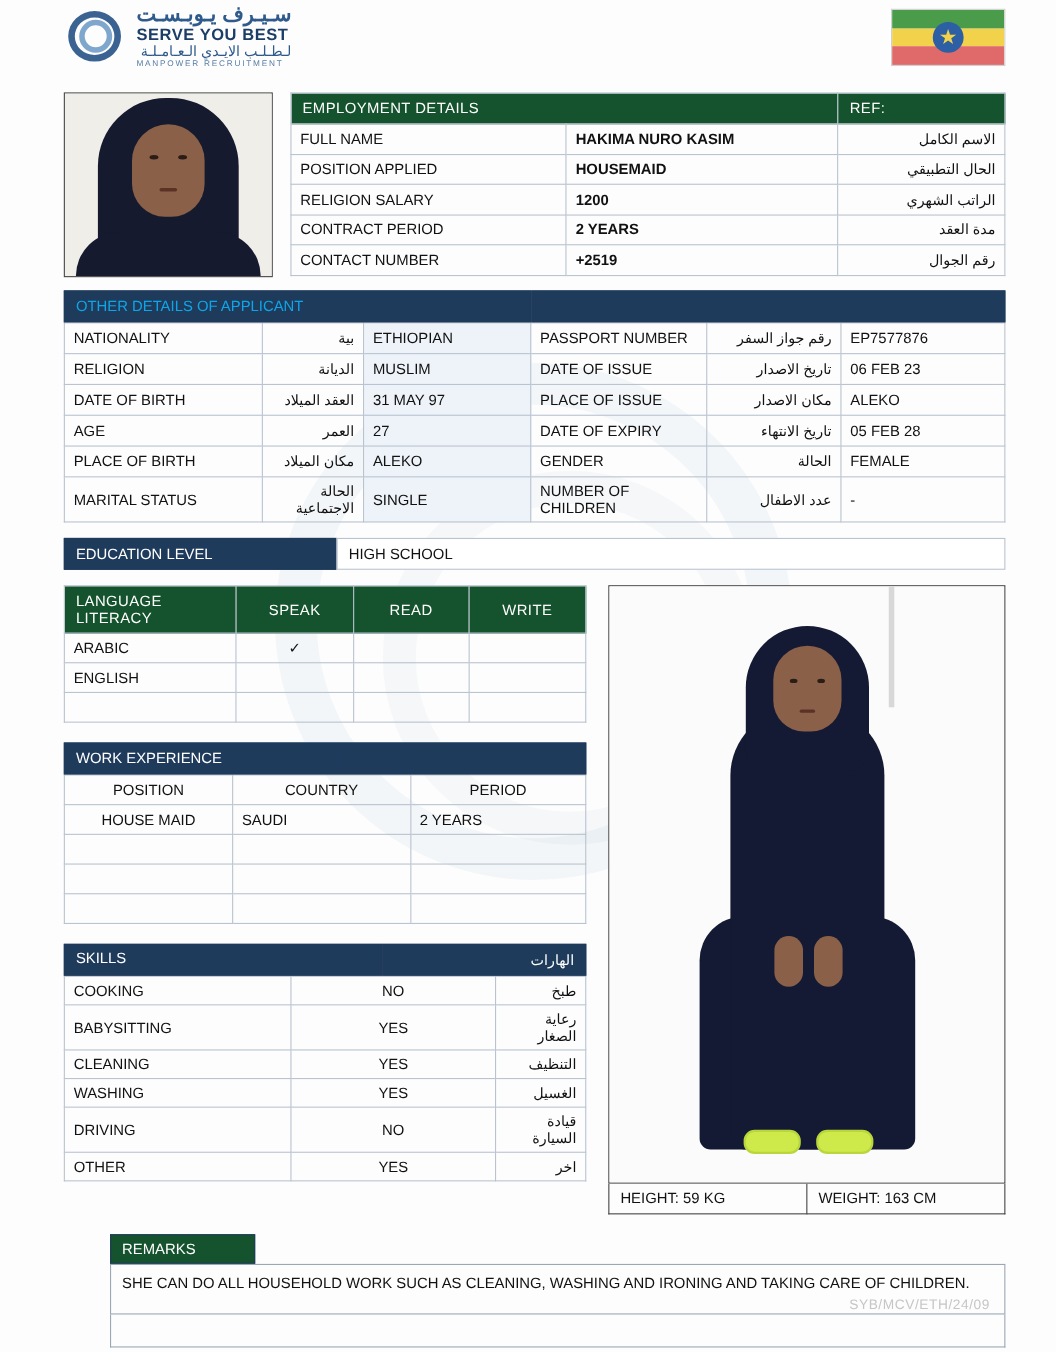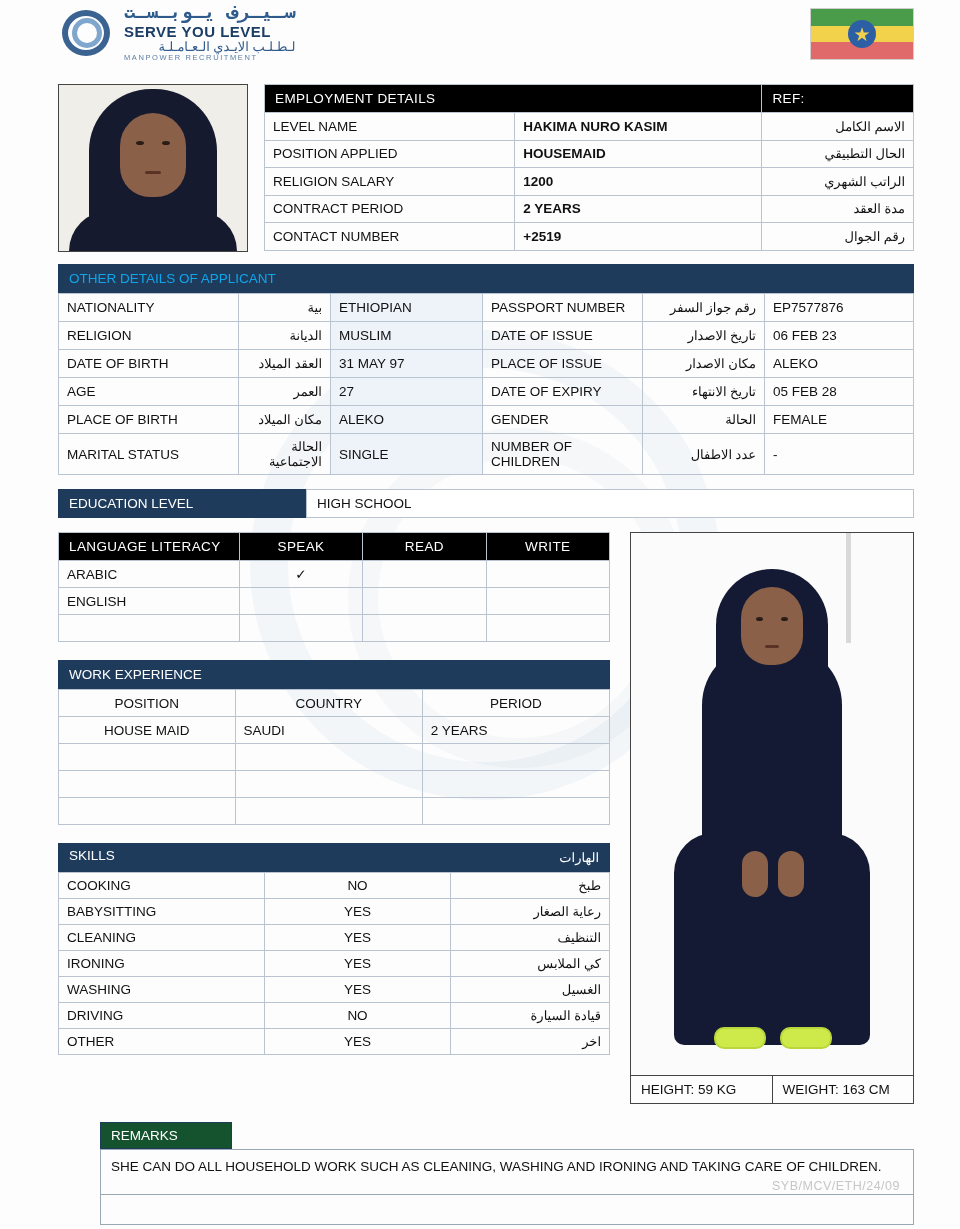--- a/index.html
+++ b/index.html
@@ -68,21 +68,20 @@
     border-radius: 50%;
     border: 5px solid #7fa6cc;
   }
   .logo-text { line-height: 1.05; }
   .logo-ar {
     font-size: 19px;
     color: #2f5b8c;
     font-weight: bold;
     letter-spacing: 2px;
     direction: rtl;
-    font-family: Liberation Mono, monospace;
   }
   .logo-en {
     font-size: 15px;
     color: #1b3d66;
     font-weight: bold;
     letter-spacing: .5px;
   }
   .logo-ar2 {
     font-size: 13px;
     color: #2f5b8c;
@@ -112,21 +111,21 @@
     border-radius: 50%;
     background: #2d5fa4;
     display:flex; align-items:center; justify-content:center;
     color: #f2d24b;
     font-size: 19px;
     line-height: 1;
   }
 
   
   .hdr-band {
-    background: #000000;
+    background: #14532d;
     color: #fff;
     font-size: 13.5px;
     letter-spacing: .4px;
     padding: 6px 10px;
     font-weight: normal;
   }
   table { border-collapse: collapse; width: 100%; }
   td, th { border: 1px solid #b9c4d0; font-size: 13.5px; padding: 5px 8px; vertical-align: middle; text-align: left; font-weight: normal; }
   .ar { direction: rtl; text-align: right; font-size: 13px; }
   .bold { font-weight: bold; }
@@ -189,21 +188,21 @@
   .edu-value {
     flex: 1;
     border: 1px solid #b9c4d0;
     padding: 6px 10px;
     font-size: 13.5px;
     background: #fff;
   }
 
   
   .zone { display: flex; gap: 20px; margin-top: 14px; }
-  .zone-left { width: 552px; }
+  .zone-left { width: 475px; }
   .zone-right { flex: 1; }
   .lang-table td { height: 27px; }
   .lang-table .c0 { width: 170px; }
   .lang-table .c1, .lang-table .c2, .lang-table .c3 { width: 116px; text-align: center; }
 
   .work-band { display: flex; margin-top: 18px; }
   .work-band .a { background:#1f3b5c; color:#fff; padding:6px 10px; font-size:13.5px; width: 252px; border:1px solid #1f3b5c;}
   .work-band .b { background:#1f3b5c; flex:1; border:1px solid #1f3b5c;}
   .work-table td { height: 27px; text-align: center; }
   .work-table td.lft { text-align: left; }
@@ -329,21 +328,21 @@
   <div class="watermark"></div>
 
   <div class="header">
     <div class="logo-wrap">
       <div class="logo-mark">
         <div class="ring"></div>
         <div class="ring2"></div>
       </div>
       <div class="logo-text">
         <div class="logo-ar">سـيـرف يـوبـسـت</div>
-        <div class="logo-en">SERVE YOU LEVEL</div>
+        <div class="logo-en">SERVE YOU BEST</div>
         <div class="logo-ar2">لـطـلـب الايـدي الـعـامـلـة</div>
         <div class="logo-sub">MANPOWER RECRUITMENT</div>
       </div>
     </div>
     <div class="flag">
       <div class="s green"></div>
       <div class="s yellow"></div>
       <div class="s red"></div>
       <div class="disc">★</div>
     </div>
@@ -360,21 +359,21 @@
       <div class="pf-body"></div>
     </div>
     <div class="emp-table-wrap">
       <table class="emp-table">
         <tbody>
             <tr>
           <td class="hdr-band lbl" colspan="2">EMPLOYMENT DETAILS</td>
           <td class="hdr-band arcol">REF:</td>
         </tr>
         <tr>
-          <td class="lbl">LEVEL NAME</td>
+          <td class="lbl">FULL NAME</td>
           <td class="val bold">HAKIMA NURO KASIM</td>
           <td class="arcol ar">الاسم الكامل</td>
         </tr>
         <tr>
           <td class="lbl">POSITION APPLIED</td>
           <td class="val bold">HOUSEMAID</td>
           <td class="arcol ar">الحال التطبيقي</td>
         </tr>
         <tr>
           <td class="lbl">RELIGION SALARY</td>
@@ -542,25 +541,20 @@
             <td class="c0">BABYSITTING</td>
             <td class="c1">YES</td>
             <td class="c2">رعاية الصغار</td>
           </tr>
           <tr>
             <td class="c0">CLEANING</td>
             <td class="c1">YES</td>
             <td class="c2">التنظيف</td>
           </tr>
           <tr>
-            <td class="c0">IRONING</td>
-            <td class="c1">YES</td>
-            <td class="c2">كي الملابس</td>
-          </tr>
-          <tr>
             <td class="c0">WASHING</td>
             <td class="c1">YES</td>
             <td class="c2">الغسيل</td>
           </tr>
           <tr>
             <td class="c0">DRIVING</td>
             <td class="c1">NO</td>
             <td class="c2">قيادة السيارة</td>
           </tr>
           <tr>

